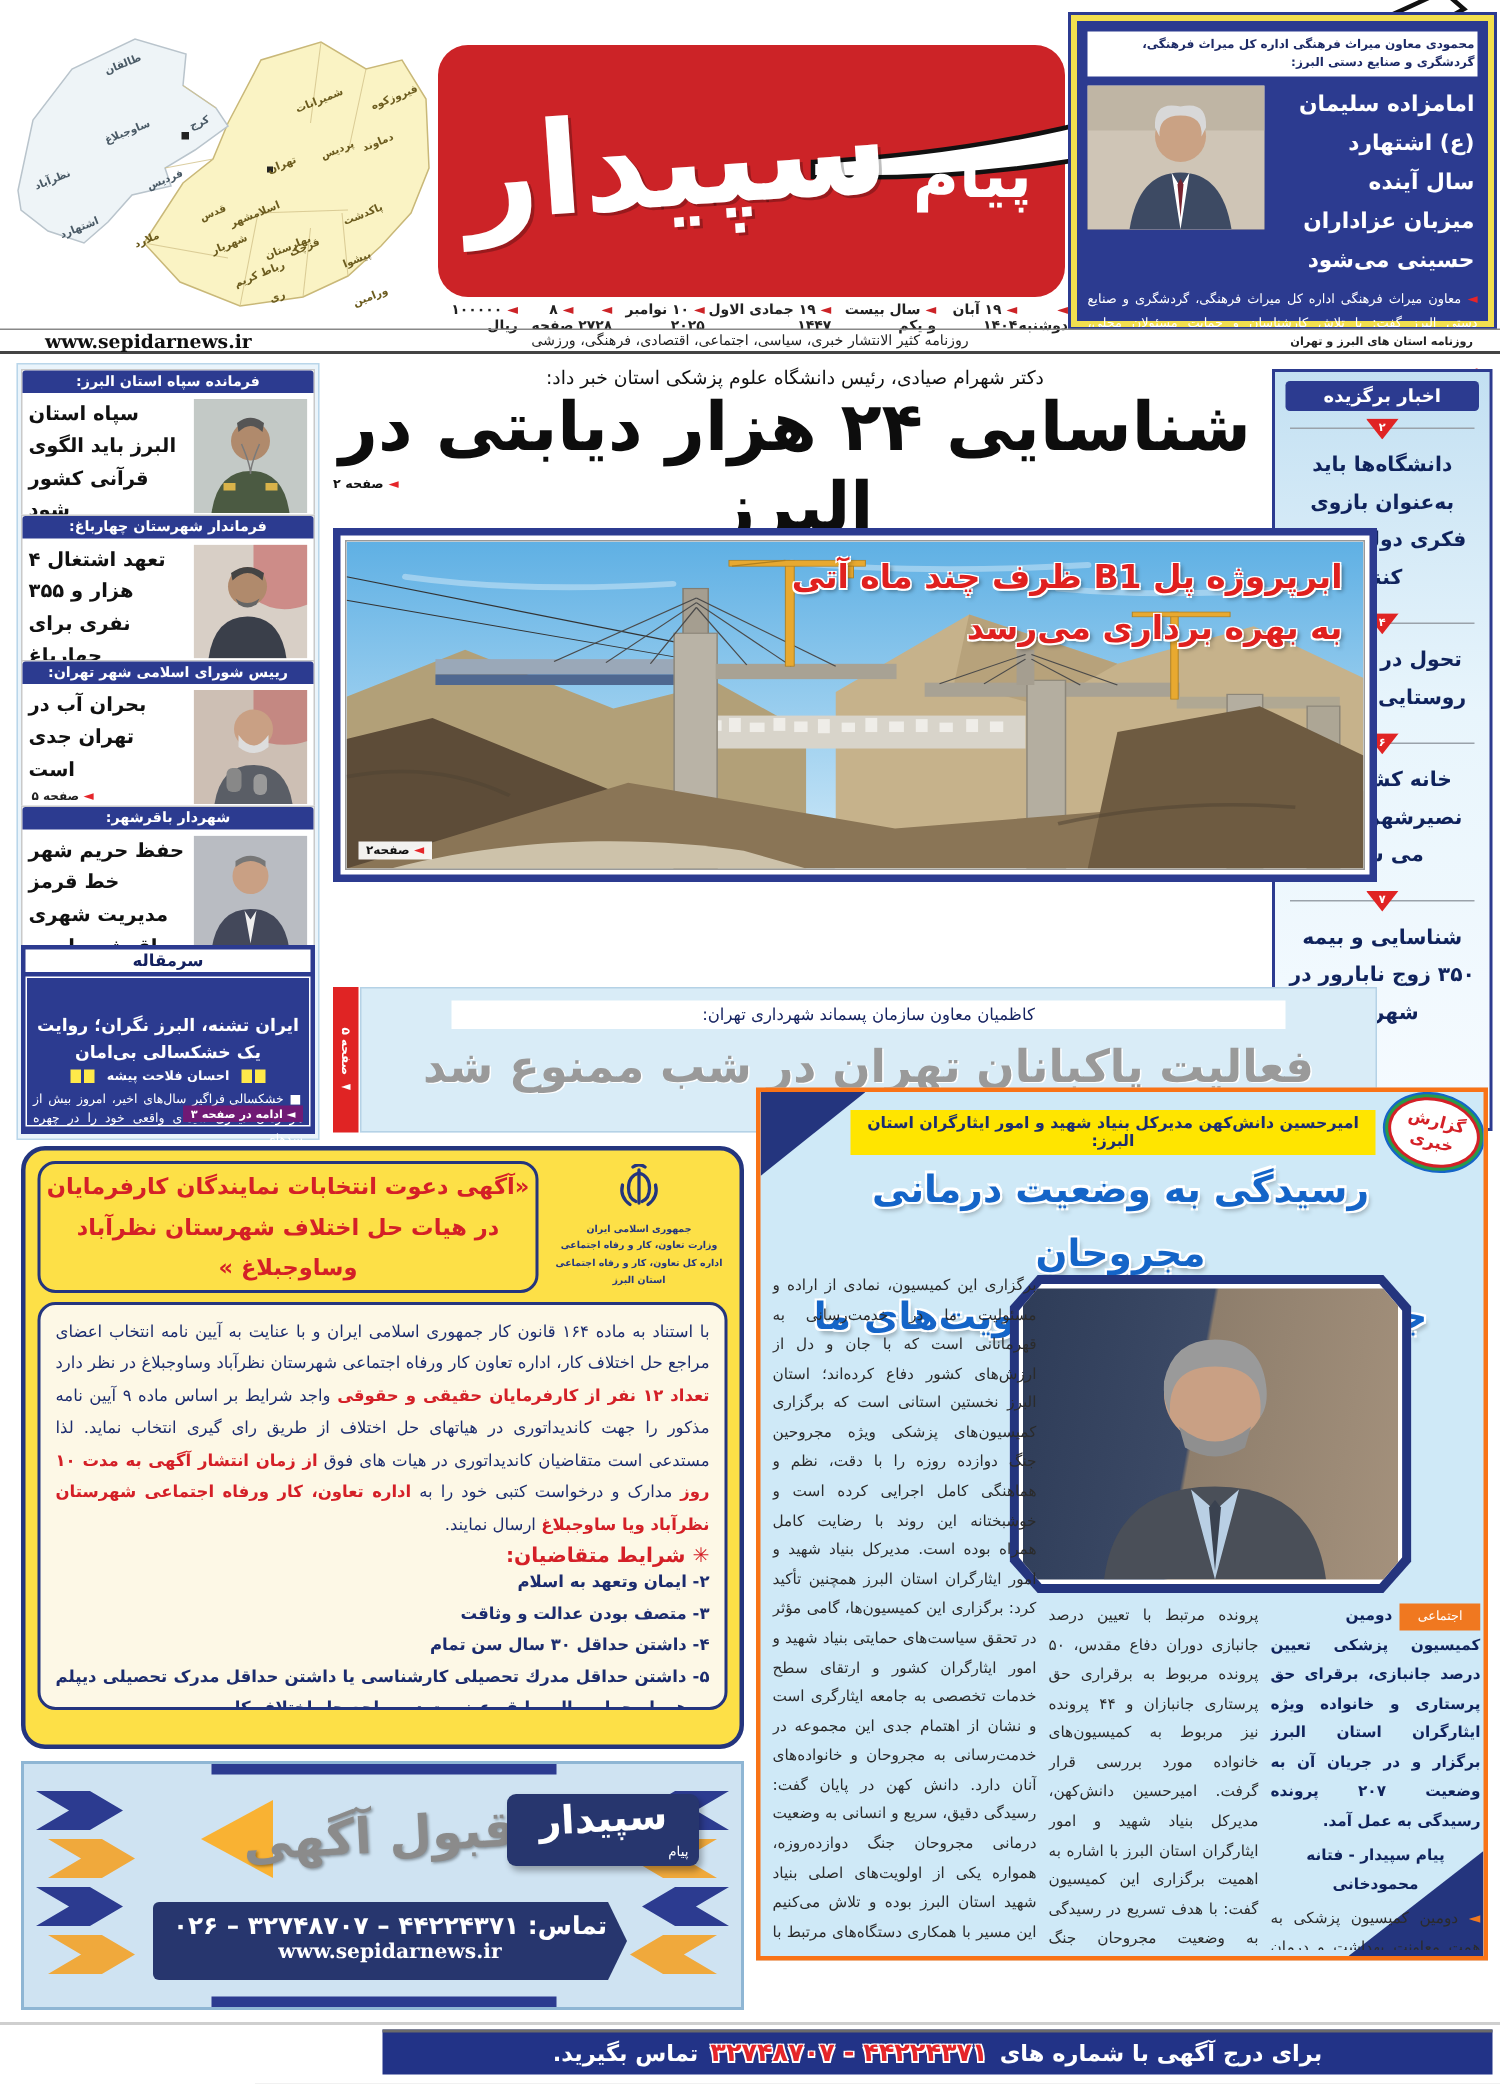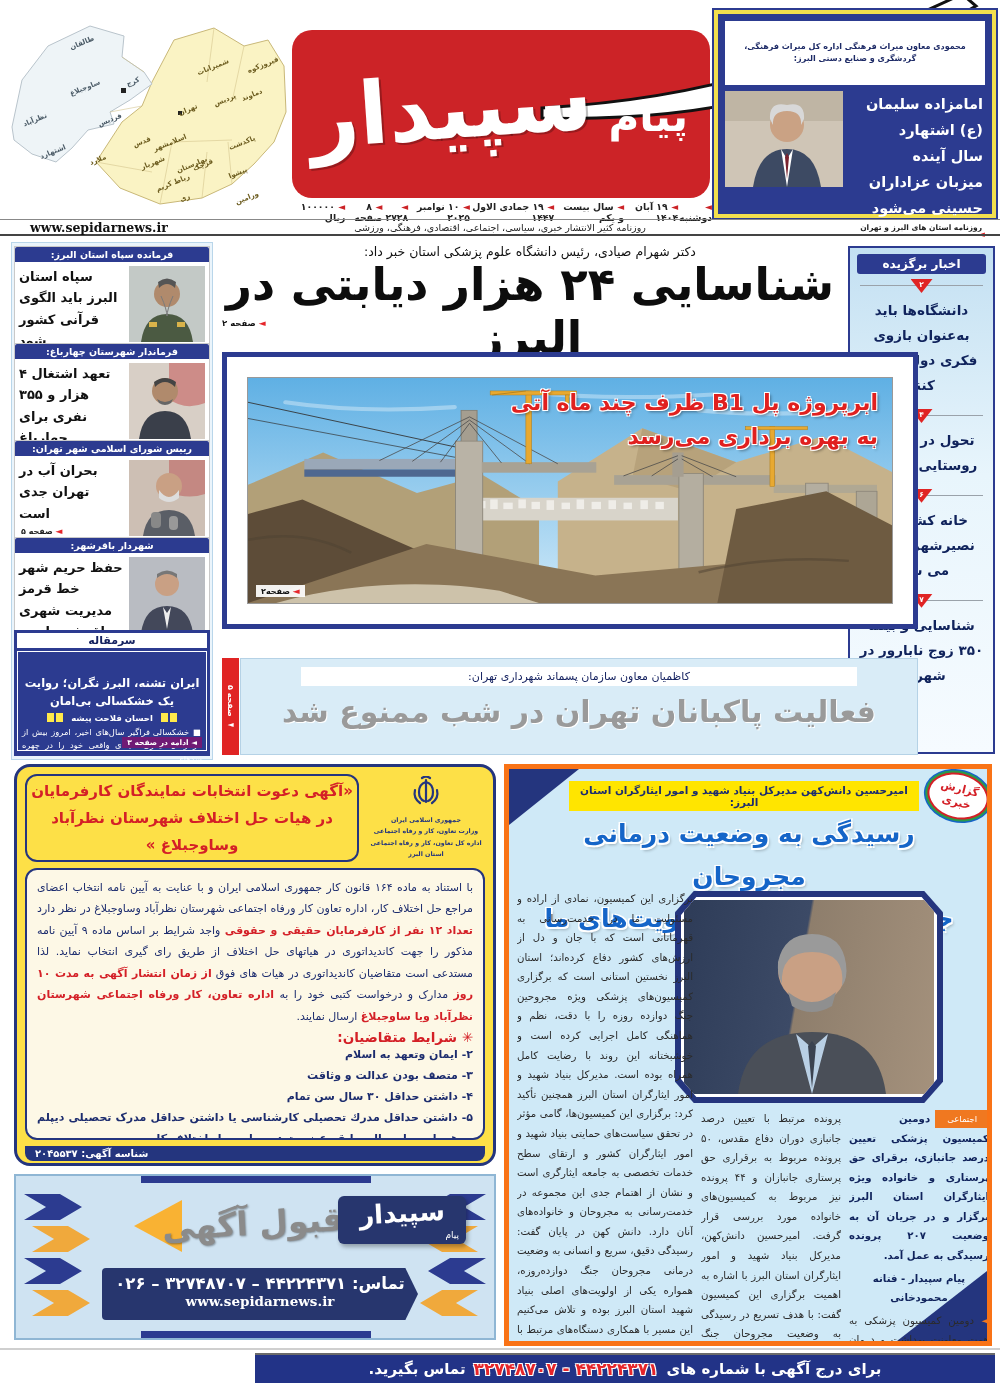--- a/index.html
+++ b/index.html
@@ -12,21 +12,21 @@
   .map-wrap { left:2px; top:12px; width:288px; height:196px; }
   .map-label { position:absolute; font-size:7px; font-weight:bold; color:#6b5b1e; transform:translate(-50%,-50%) rotate(-22deg); white-space:nowrap; }
   .map-label.blue { color:#4a5a66; }
 
   .masthead { left:292px; top:30px; width:418px; height:168px; background:#cc2327; border-radius:20px; overflow:visible; }
   .mast-big { position:absolute; right:118px; top:28px; font-size:86px; font-weight:bold; color:#fff; letter-spacing:-2px; transform:rotate(-4deg); text-shadow:2px 2px 0 rgba(0,0,0,.25); }
   .mast-small { position:absolute; right:22px; top:62px; font-size:42px; font-weight:bold; color:#fff; }
   .swash { position:absolute; left:240px; top:-30px; width:480px; height:120px; pointer-events:none; }
 
   .topright { left:714px; top:10px; width:282px; height:208px; background:#2c3b90; border:4px solid #f2df4e; outline:2px solid #2c3b90; padding:7px; }
-  .tr-kicker { background:#fff; color:#1d2a66; font-size:8px; font-weight:bold; text-align:center; padding:20px 2px; line-height:1.5; }
+  .tr-kicker { background:#fff; color:#1d2a66; font-size:8px; font-weight:bold; padding:3px 2px; line-height:1.5; }
   .tr-mid { display:flex; margin-top:6px; gap:22px; }
   .tr-title { flex:1; color:#fff; font-weight:bold; font-size:14.5px; line-height:1.8; text-align:right; padding-right:2px; }
   .tr-photo { width:118px; height:96px; background:linear-gradient(180deg,#d8cfc2,#b7a995); position:relative; overflow:hidden; flex:none; }
   .tr-body { color:#fff; font-size:8.6px; line-height:1.75; text-align:justify; margin-top:6px; }
   .tr-more { color:#fff; font-size:10px; font-weight:bold; margin-top:3px; }
   .m-red { color:#e5252a; font-size:9px; }
 
   .dateline { left:292px; top:201px; width:420px; display:flex; justify-content:space-between; font-size:9.3px; font-weight:bold; color:#222; }
   .dateline span.sep { color:#cc2327; }
 
@@ -63,21 +63,21 @@
   .ed-h { background:#fff; color:#152260; font-size:11px; font-weight:bold; text-align:center; padding:1px 0; }
   .ed-inner { border:1px solid #fff; margin-top:3px; padding:3px 4px 2px; height:100px; position:relative; }
   .ed-title { color:#fff; font-size:11.5px; font-weight:bold; text-align:center; line-height:1.6;margin-top:19px; }
   .ed-author-row { display:flex; align-items:center; justify-content:center; gap:8px; margin-top:2px; }
   .qmark { width:7px; height:9px; background:#ffe94a; display:inline-block; box-shadow:-9px 0 0 #ffe94a; margin-left:9px; }
   .ed-author { color:#fff; font-size:8.5px; font-weight:bold; }
   .ed-body { color:#fff; font-size:8.3px; line-height:1.65; text-align:justify; margin-top:3px; }
   .ed-more { position:absolute; bottom:2px; right:4px; background:#701a75; color:#fff; font-size:7.5px; font-weight:bold; padding:1px 5px; }
 
   
-  .photo-frame { left:222px; top:352px; width:696px; height:277px; border:5px solid #2c3b90; background:#fff; padding:20px; }
+  .photo-frame { left:222px; top:352px; width:696px; height:236px; border:5px solid #2c3b90; background:#fff; padding:3px; }
   .photo-inner { width:100%; height:100%; position:relative; border:1px solid #999; overflow:hidden; }
   .ph-overlay { position:absolute; top:8px; right:14px; text-align:right; font-size:22px; font-weight:bold; color:#e0201f; line-height:1.55;
     text-shadow:-1px -1px 0 #fff,1px -1px 0 #fff,-1px 1px 0 #fff,1px 1px 0 #fff,2px 2px 3px rgba(0,0,0,.4); }
   .ph-tag { position:absolute; bottom:6px; right:auto; left:8px; background:rgba(255,255,255,.92); font-size:8px; font-weight:bold; color:#111; padding:1px 5px; }
 
   
   .pakban { left:240px; top:658px; width:678px; height:97px; background:#d9ecf7; border:1px solid #b5d2e6; }
   .pk-kicker { margin:8px 60px 0; background:#fff; color:#152260; font-size:11px; text-align:center; padding:3px 0; }
   .pk-headline { text-align:center; font-size:30px; font-weight:bold; color:#9a9a9a; margin-top:8px; text-shadow:1px 1px 0 #fff; }
   .pk-tab { left:222px; top:658px; width:17px; height:97px; background:#e02424; color:#fff; display:flex; align-items:center; justify-content:center; }
@@ -104,21 +104,21 @@
   .ad-title { position:absolute; right:150px; top:28px; font-size:33px; font-weight:bold; color:#8b8b8b; transform:rotate(-3deg); text-shadow:1px 1px 2px rgba(0,0,0,.35); }
   .ad-tri { position:absolute; left:118px; top:24px; width:48px; height:52px; background:#f9b233; clip-path:polygon(100% 0,100% 100%,0 50%); }
   .ad-logo { position:absolute; right:28px; top:20px; width:128px; height:48px; background:#27366e; border-radius:6px; color:#fff; text-align:center; box-shadow:2px 3px 4px rgba(0,0,0,.3); }
   .ad-logo .big { font-size:26px; font-weight:bold; display:block; margin-top:2px; transform:rotate(-3deg); }
   .ad-logo .small { font-size:9px; position:absolute; right:7px; bottom:4px; }
   .ad-contact { position:absolute; left:86px; top:92px; width:316px; height:52px; background:#27366e; border-radius:4px; color:#fff; text-align:center; clip-path:polygon(0 0,96% 0,100% 50%,96% 100%,0 100%); }
   .ad-contact .tel { font-size:16.5px; font-weight:bold; margin-top:6px; }
   .ad-contact .web { font-size:13.5px; font-family:"DejaVu Serif", serif; font-weight:bold; direction:ltr; }
 
   
-  .report { left:504px; top:764px; width:488px; height:582px; background:#cfe9f7; border:5px solid #f97316; overflow:hidden; }
+  .report { left:504px; top:725px; width:488px; height:582px; background:#cfe9f7; border:3px solid #f97316; overflow:hidden; }
   .rp-corner-tl { position:absolute; left:0; top:0; width:70px; height:56px; background:#24357e; clip-path:polygon(0 0,100% 0,0 100%); }
   .rp-corner-br { position:absolute; right:0; bottom:0; width:90px; height:70px; background:#24357e; clip-path:polygon(100% 0,100% 100%,0 100%); }
   .rp-kicker { position:absolute; left:60px; top:12px; width:350px; background:#ffe500; color:#1c2c6e; font-size:10.5px; font-weight:bold; text-align:center; padding:3px 0; }
   .rp-badge { position:absolute; left:418px; right:auto; top:4px; width:62px; height:46px; background:#fff; border:2px solid #d42027; border-radius:50%; box-shadow:0 0 0 2px #2a9a4a, 0 0 0 3.5px #1565c8; transform:rotate(14deg); display:flex; align-items:center; justify-content:center; text-align:center; color:#d42027; font-size:11px; font-weight:bold; line-height:1.25; }
   .rp-headline { position:absolute; left:20px; top:44px; width:440px; text-align:center; font-size:25px; font-weight:bold; color:#1565c8; line-height:1.7;
     text-shadow:-1.5px -1.5px 0 #fff,1.5px -1.5px 0 #fff,-1.5px 1.5px 0 #fff,1.5px 1.5px 0 #fff,2px 3px 3px rgba(0,0,0,.25); }
   .rp-photo { position:absolute; left:166px; top:122px; width:268px; height:212px; background:#24357e; padding:6px; clip-path:polygon(7% 0,93% 0,100% 10%,100% 90%,93% 100%,7% 100%,0 90%,0 10%); }
   .rp-photo .inwrap { width:100%; height:100%; background:#fff; padding:3px; clip-path:polygon(6% 0,94% 0,100% 9%,100% 91%,94% 100%,6% 100%,0 91%,0 9%); }
   .rp-photo .img { width:100%; height:100%; position:relative; overflow:hidden; background:linear-gradient(100deg,#2e3c58 0%,#3c4a66 45%,#8e7e6c 46%,#a4917c 100%); }
   .rp-col { position:absolute; font-size:10.2px; color:#2b2b2b; line-height:1.92; text-align:justify; overflow:hidden; }
@@ -452,21 +452,20 @@
       <div class="an-p">
         <span>با استناد به ماده ۱۶۴ قانون کار جمهوری اسلامی ایران و با عنایت به آیین نامه انتخاب اعضای مراجع حل اختلاف کار، اداره تعاون کار ورفاه اجتماعی شهرستان نظرآباد وساوجبلاغ در نظر دارد </span><span class="an-red">تعداد ۱۲ نفر از کارفرمایان حقیقی و حقوقی</span><span> واجد شرایط بر اساس ماده ۹ آیین نامه مذکور را جهت کاندیداتوری در هیاتهای حل اختلاف از طریق رای گیری انتخاب نماید. لذا مستدعی است متقاضیان کاندیداتوری در هیات های فوق </span><span class="an-red">از زمان انتشار آگهی به مدت ۱۰ روز</span><span> مدارک و درخواست کتبی خود را به </span><span class="an-red">اداره تعاون، کار ورفاه اجتماعی شهرستان نظرآباد ویا ساوجبلاغ</span><span> ارسال نمایند.</span>
       </div>
       <div class="an-ch"><span>✳</span> <span>شرایط متقاضیان:</span></div>
       <div class="an-li">۲- ایمان وتعهد به اسلام</div>
       <div class="an-li">۳- متصف بودن عدالت و وثاقت</div>
       <div class="an-li">۴- داشتن حداقل ۳۰ سال سن تمام</div>
       <div class="an-li">۵- داشتن حداقل مدرك تحصیلی کارشناسی یا داشتن حداقل مدرک تحصیلی دیپلم به همراه چهار سال سابقه عضویت در مراجع حل اختلاف کار</div>
 
     </div>
-    <div class="an-foot">شناسه آگهی: ۲۰۴۵۵۳۷</div>
   </div>
 
   <div class="abs adbox">
     <div class="ad-bar-top"></div>
     <div class="ad-bar-bot"></div>
     <div class="chev" style="left:8px;top:18px;background:#2c3b90"></div>
     <div class="chev" style="left:16px;top:50px;background:#f0a93c"></div>
     <div class="chev" style="left:8px;top:82px;background:#2c3b90"></div>
     <div class="chev" style="left:16px;top:114px;background:#f0a93c"></div>
     <div class="chev" style="right:8px;top:18px;background:#2c3b90;transform:scaleX(-1)"></div>

